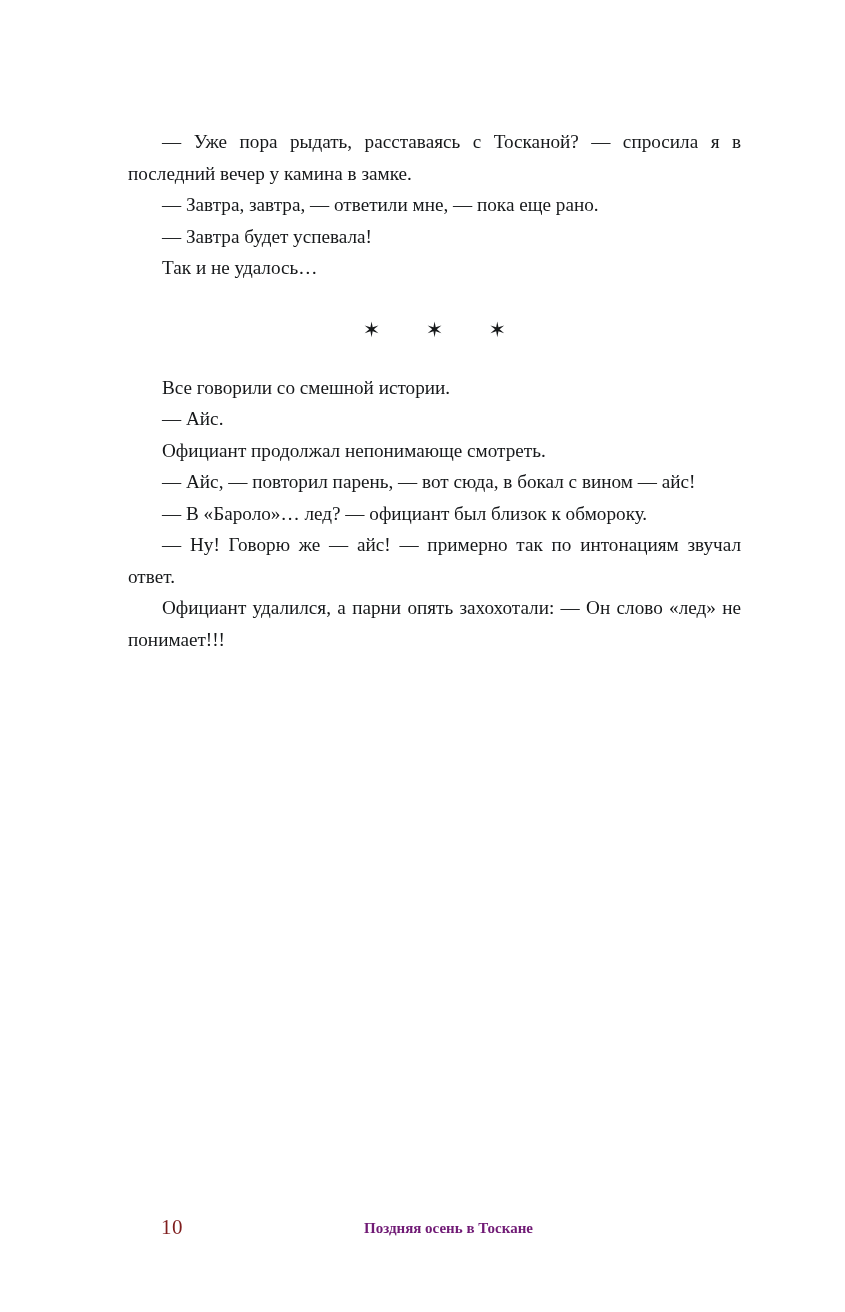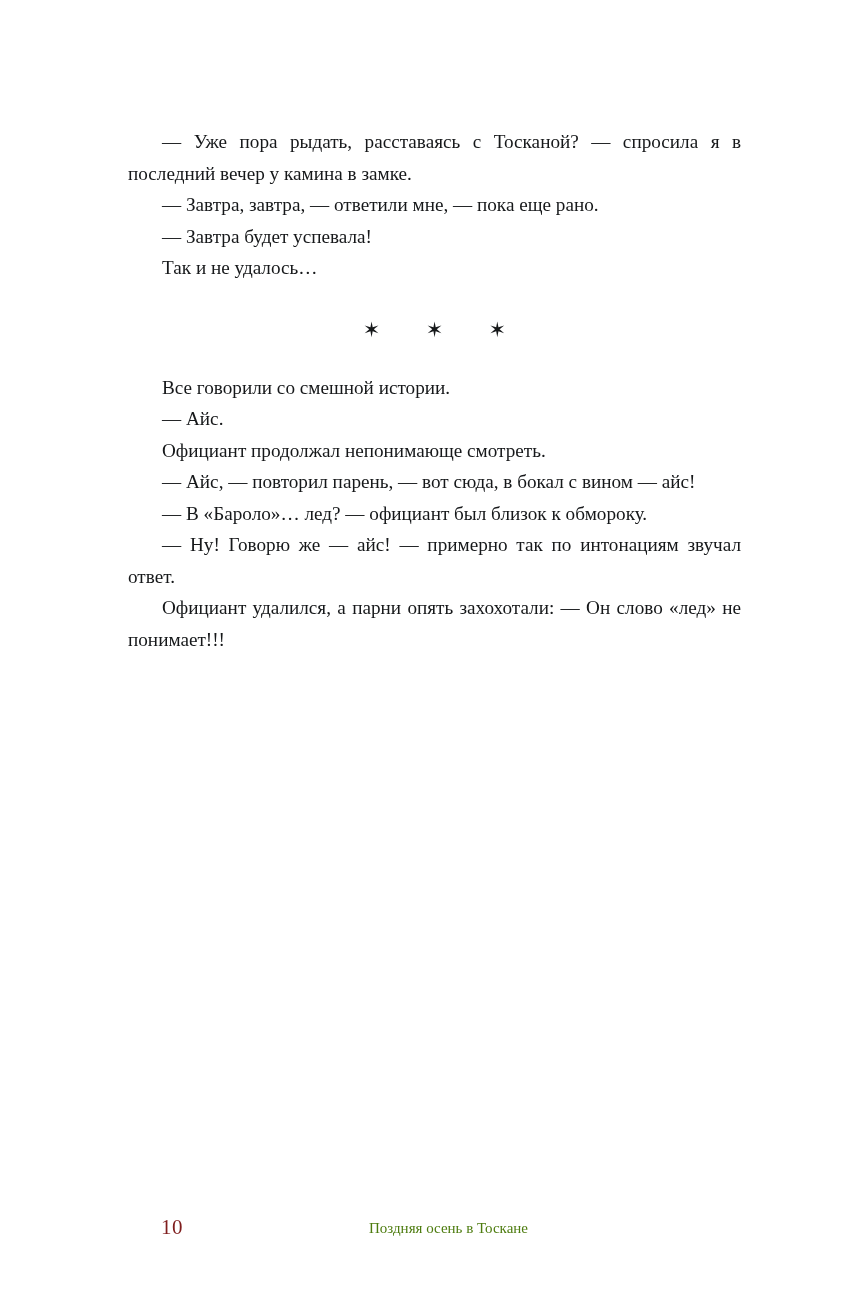--- a/index.html
+++ b/index.html
@@ -71,22 +71,23 @@
     margin-left: 33px;
   }
   .running-title {
     position: absolute;
     left: 0;
     right: 0;
     top: 3px;
     text-align: center;
     font-size: 15px;
     line-height: 22px;
-    color: #4d7c0f;
+    color: #701a75;
     padding-left: 28px;
+    font-weight: bold;
   }
   .sp-1 { margin-top: 0; }
 </style>
 </head>
 <body>
 
 <div class="page">
 
   <div class="text-block">
 

